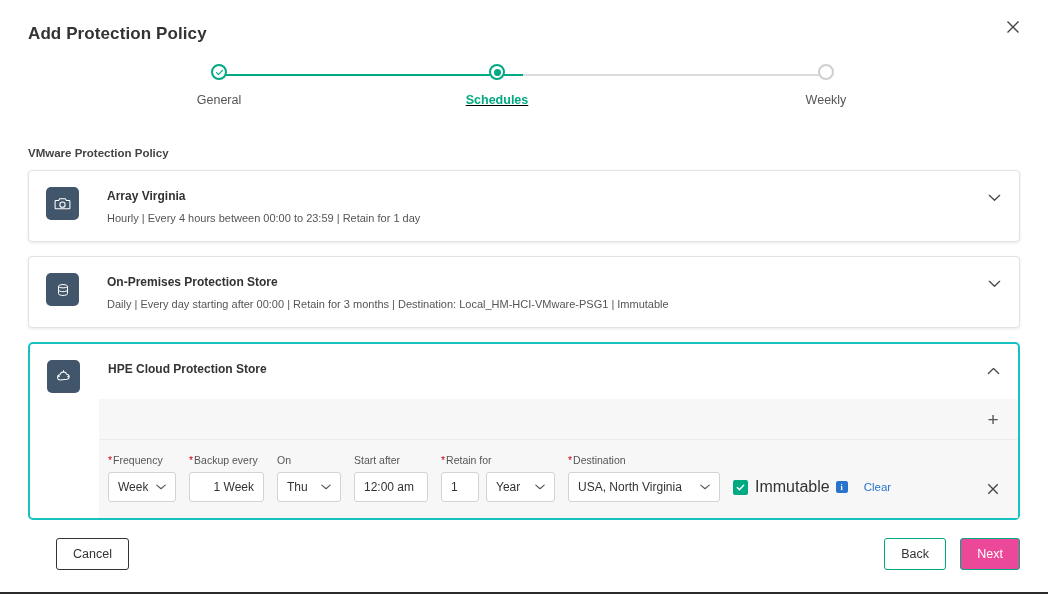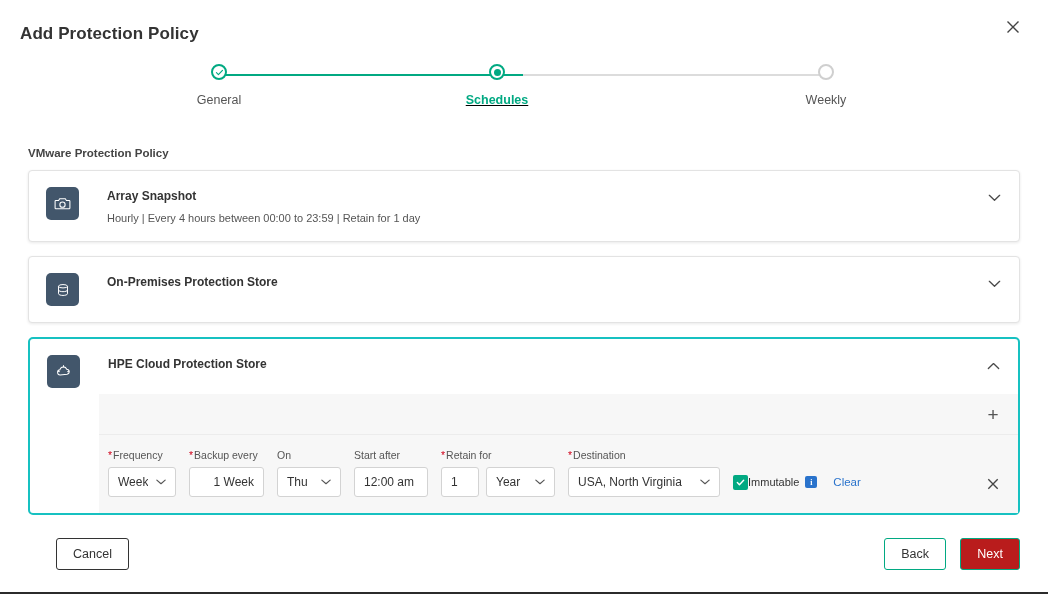--- a/index.html
+++ b/index.html
@@ -18,21 +18,21 @@
     height: 594px;
     background: #ffffff;
     box-sizing: border-box;
     border-bottom: 2px solid #2b2b2b;
     overflow: hidden;
   }
 
   
   .dlg-title {
     position: absolute;
-    left: 20px;
+    left: 28px;
     top: 24px;
     font-size: 17px;
     font-weight: bold;
     color: #333333;
     letter-spacing: .1px;
   }
   .close-btn {
     position: absolute;
     right: 22px;
     top: 14px;
@@ -261,22 +261,23 @@
     border-radius: 2px;
     background: #01a982;
     display: flex;
     align-items: center;
     justify-content: center;
     cursor: pointer;
     flex: 0 0 auto;
   }
   .checkbox svg { display:block; }
   .imm-label {
-    font-size: 11px;
+    font-size: 16px;
     color: #333333;
+    margin-left: 7px;
   }
   .info-icon {
     width: 12px;
     height: 12px;
     border-radius: 2px;
     background: #2a73cc;
     color: #ffffff;
     font-size: 8px;
     font-weight: bold;
     display: flex;
@@ -339,21 +340,21 @@
     right: 74px;
     border: 1px solid #01a982;
     background: #ffffff;
     color: #333333;
     min-width: 58px;
   }
   .btn-next {
     position: absolute;
     right: 0;
     border: 1px solid #01a982;
-    background: #b91c1c;
+    background: #ec4899;
     color: #ffffff;
     min-width: 56px;
   }
   .footer-inner { position: relative; width: 992px; margin: 0 28px; height: 32px; }
 </style>
 </head>
 <body>
 
 <div id="app">
 
@@ -397,21 +398,21 @@
 
     <div class="card">
       <div class="card-head">
         <div class="card-icon">
           <svg width="17" height="17" viewBox="0 0 20 20" fill="none" stroke="#ffffff" stroke-width="1.25">
             <path d="M2.2 6.4 h3.2 l1.3 -1.9 h6.6 l1.3 1.9 h3.2 a0.9 0.9 0 0 1 0.9 0.9 v8.0 a0.9 0.9 0 0 1 -0.9 0.9 h-15.6 a0.9 0.9 0 0 1 -0.9 -0.9 v-8.0 a0.9 0.9 0 0 1 0.9 -0.9 z"></path>
             <circle cx="10" cy="11.4" r="3.1"></circle>
           </svg>
         </div>
         <div class="card-text">
-          <div class="card-name">Array Snapshot</div>
+          <div class="card-name">Array Virginia</div>
           <div class="card-sub">Hourly | Every 4 hours between 00:00 to 23:59 | Retain for 1 day</div>
         </div>
         <div class="card-chevron">
           <svg width="13" height="8" viewBox="0 0 14 9" fill="none" stroke="currentColor" stroke-width="1.5" stroke-linecap="round" stroke-linejoin="round">
             <path d="M1.2 1.5 L7 7 L12.8 1.5"></path>
           </svg>
         </div>
       </div>
     </div>
 
@@ -419,20 +420,21 @@
       <div class="card-head">
         <div class="card-icon">
           <svg width="16" height="16" viewBox="0 0 20 20" fill="none" stroke="#ffffff" stroke-width="1.25">
             <ellipse cx="10" cy="5.3" rx="5.6" ry="2.1"></ellipse>
             <path d="M4.4 5.3 v9.4 c0 1.16 2.5 2.1 5.6 2.1 s5.6 -0.94 5.6 -2.1 v-9.4"></path>
             <path d="M4.4 10 c0 1.16 2.5 2.1 5.6 2.1 s5.6 -0.94 5.6 -2.1"></path>
           </svg>
         </div>
         <div class="card-text">
           <div class="card-name">On-Premises Protection Store</div>
+          <div class="card-sub">Daily | Every day starting after 00:00 | Retain for 3 months | Destination: Local_HM-HCI-VMware-PSG1 | Immutable</div>
         </div>
         <div class="card-chevron">
           <svg width="13" height="8" viewBox="0 0 14 9" fill="none" stroke="currentColor" stroke-width="1.5" stroke-linecap="round" stroke-linejoin="round">
             <path d="M1.2 1.5 L7 7 L12.8 1.5"></path>
           </svg>
         </div>
       </div>
     </div>
 
     <div class="card expanded">

